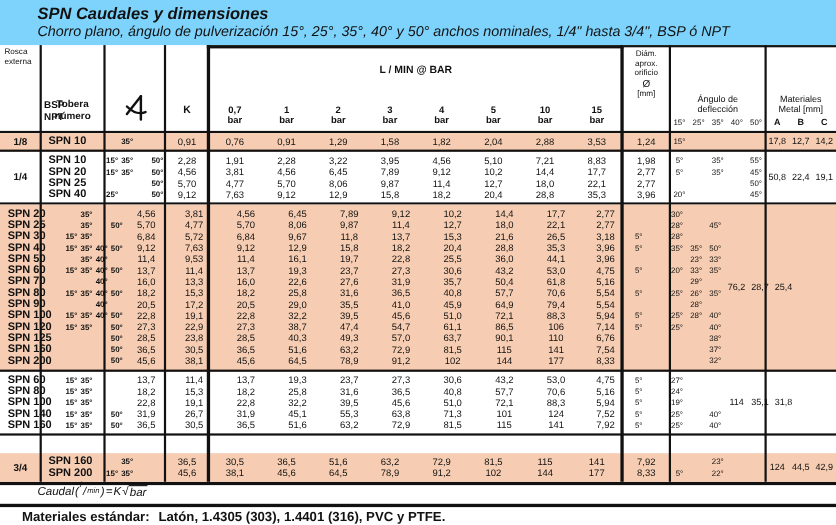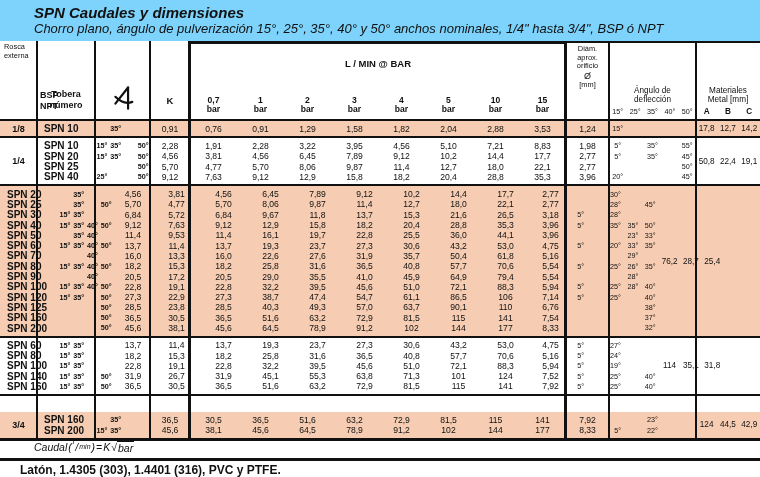--- a/index.html
+++ b/index.html
@@ -963,14 +963,15 @@
     <span>/</span>
     <span class="fden">min</span>
   <span>)</span>
   <span>=</span>
   <span>K</span>
   <span>√</span>
     <span class="radicand">bar</span>
 </div>
 
 <div class="materials-row">
+  <span class="lbl">Materiales estándar:</span>
   <span>Latón, 1.4305 (303), 1.4401 (316), PVC y PTFE.</span>
 </div>
 
 </body></html>

